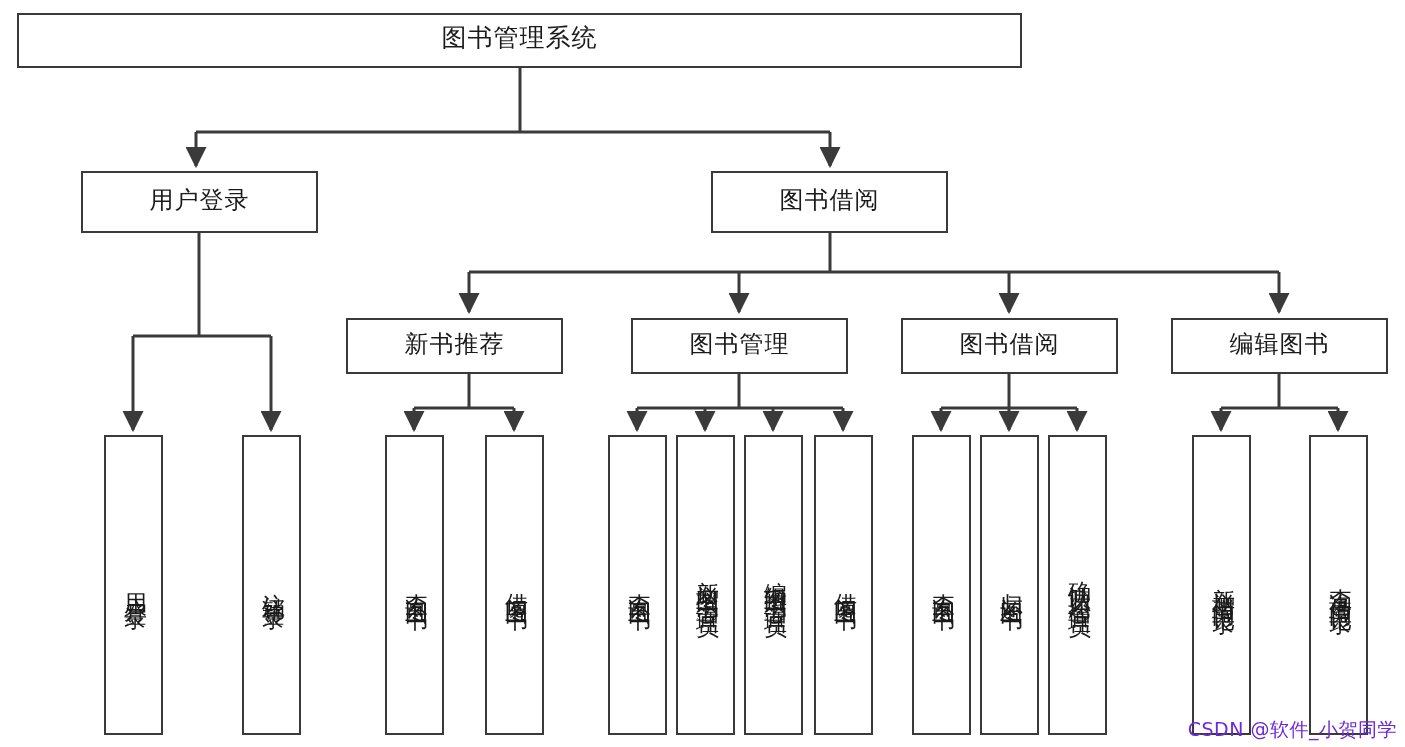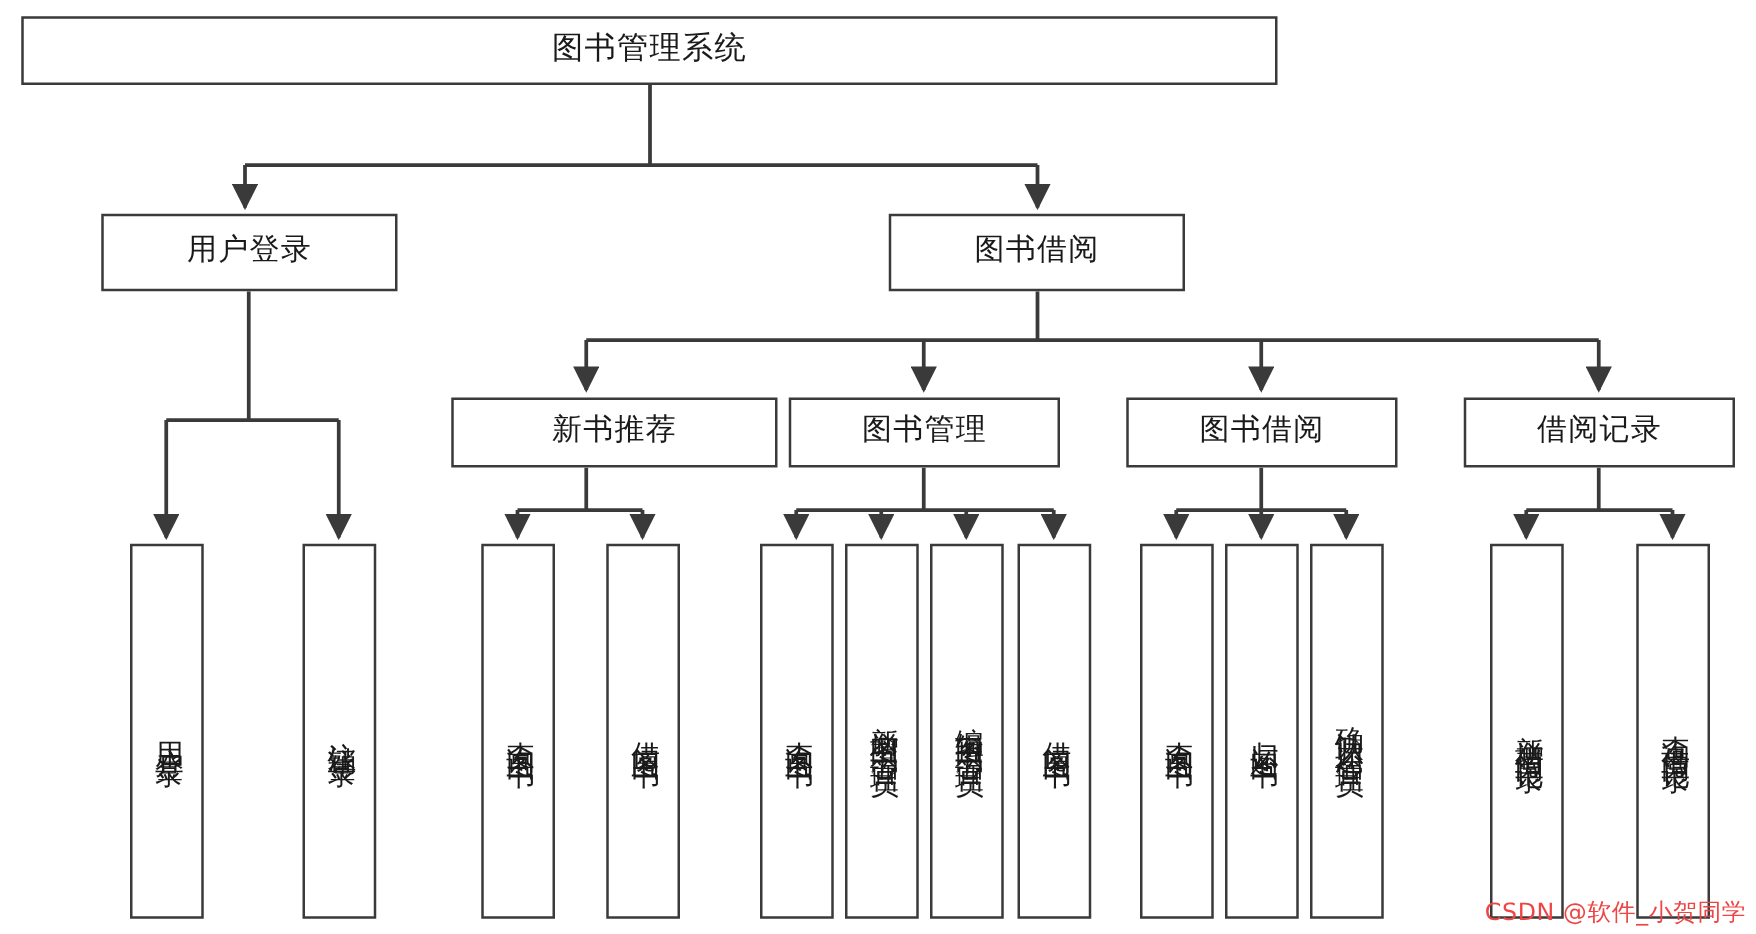--- a/index.html
+++ b/index.html
@@ -62,21 +62,21 @@
     line-height: 1.18;
     letter-spacing: 5px;
     white-space: nowrap;
     max-height: 270px;
   }
   #watermark {
     position: absolute;
     right: 8px;
     bottom: 4px;
     font-size: 19px;
-    color: #ef4444;
+    color: #6d28d9;
     letter-spacing: 0.5px;
     white-space: nowrap;
     pointer-events: none;
   }
 </style>
 </head>
 <body>
 
 <div id="diagram-root">
 
@@ -135,34 +135,34 @@
   </div>
 
   <div class="node horiz" style="left:81px; top:171px; width:237px; height:62px;">
     <span class="node-label">用户登录</span>
   </div>
 
   <div class="node horiz" style="left:711px; top:171px; width:237px; height:62px;">
     <span class="node-label">图书借阅</span>
   </div>
 
-  <div class="node horiz" style="left:361px; top:318px; width:261px; height:56px;">
+  <div class="node horiz" style="left:346px; top:318px; width:217px; height:56px;">
     <span class="node-label">新书推荐</span>
   </div>
 
   <div class="node horiz" style="left:631px; top:318px; width:217px; height:56px;">
     <span class="node-label">图书管理</span>
   </div>
 
   <div class="node horiz" style="left:901px; top:318px; width:217px; height:56px;">
     <span class="node-label">图书借阅</span>
   </div>
 
   <div class="node horiz" style="left:1171px; top:318px; width:217px; height:56px;">
-    <span class="node-label">借阅记录</span>
+    <span class="node-label">编辑图书</span>
   </div>
 
   <div class="node vert" style="left:104px; top:435px; width:59px; height:300px;">
     <span class="node-label">用户登录</span>
   </div>
 
   <div class="node vert" style="left:242px; top:435px; width:59px; height:300px;">
     <span class="node-label">注销登录</span>
   </div>
 

